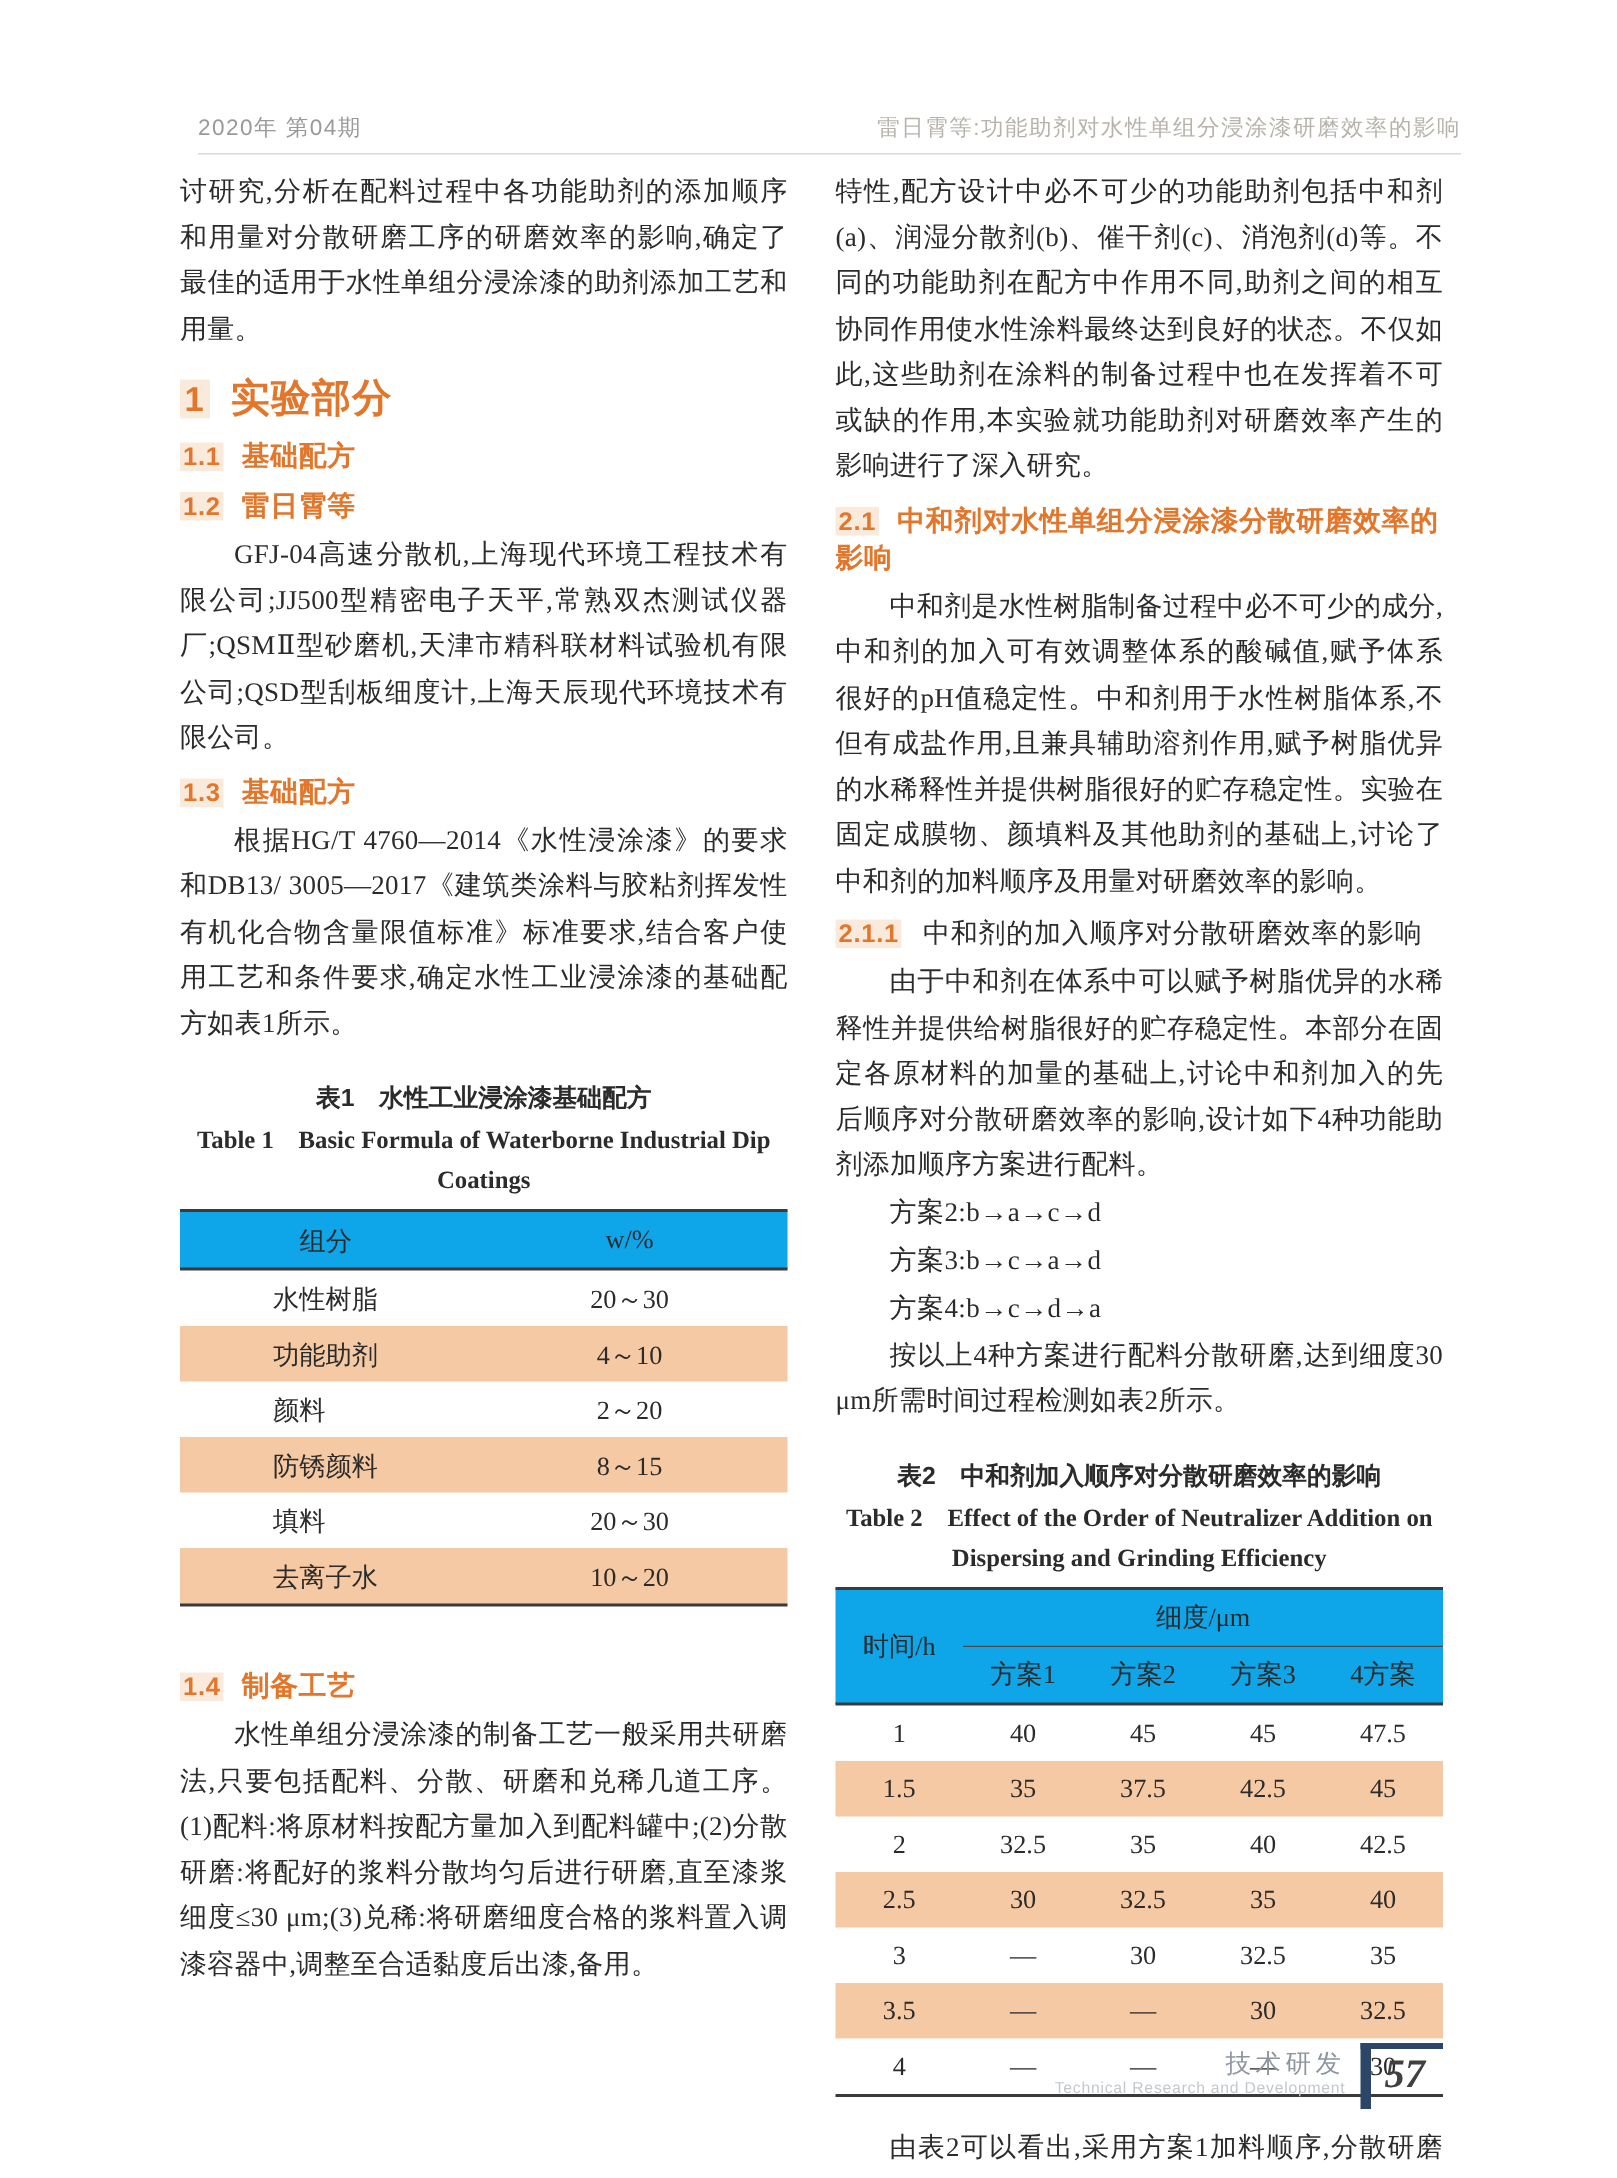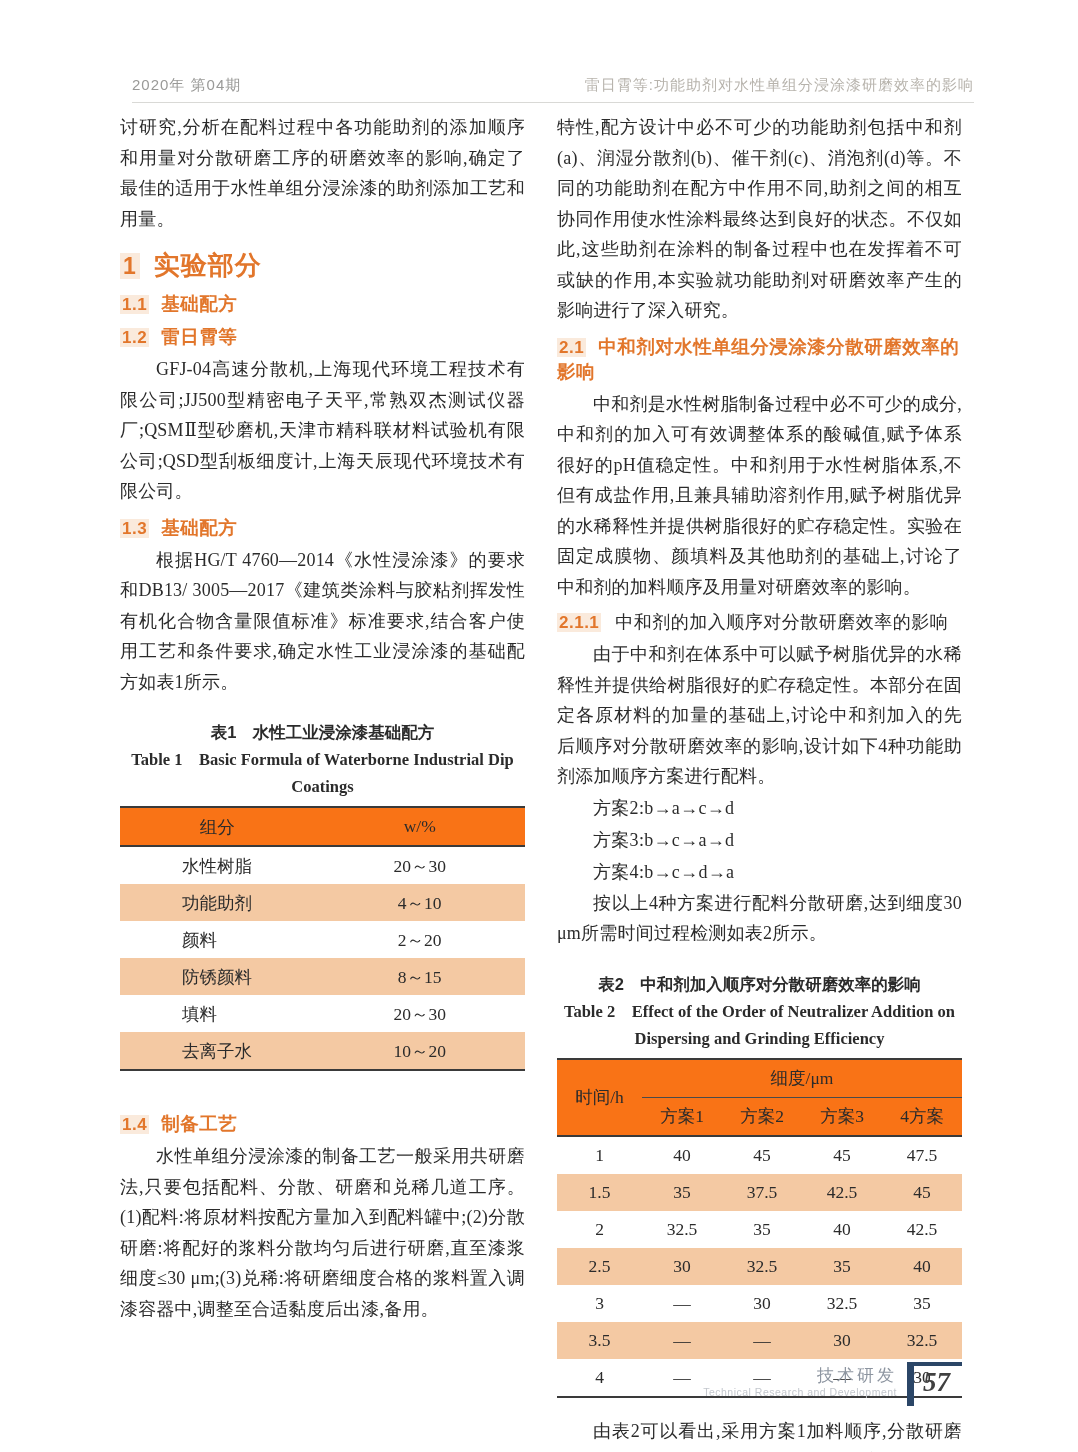--- a/index.html
+++ b/index.html
@@ -44,21 +44,21 @@
   .caption{
     text-align:center;margin:22px 0 6px 0;font-size:16.5px;font-weight:bold;line-height:27px;
   }
   .caption .cn{font-family:"Liberation Sans","DejaVu Sans",sans-serif;font-weight:bold;}
   .caption .en{font-family:"Liberation Serif","DejaVu Serif",serif;}
   table.tbl{
     width:100%;border-collapse:collapse;font-size:17.5px;
     border-top:2.5px solid #3a3a3a;border-bottom:2.5px solid #3a3a3a;
   }
   table.tbl th,table.tbl td{padding:0;height:37px;font-weight:normal;}
-  table.tbl thead th{background:#f97316;}
+  table.tbl thead th{background:#0ea5e9;}
   table.tbl thead{border-bottom:2px solid #3a3a3a;}
   tr.alt td{background:#f4c9a3;}
   
   #table1 td.c1{text-align:left;padding-left:62px;width:48%;}
   #table1 td.c2,#table1 th{text-align:center;}
   
   #table2 th,#table2 td{text-align:center;}
   #table2 th.time{width:21%;}
   #table2 th.group{border-bottom:1.5px solid #4a4a4a;}
   .scheme{font-size:18px;line-height:32px;padding-left:2em;letter-spacing:.3px;}

